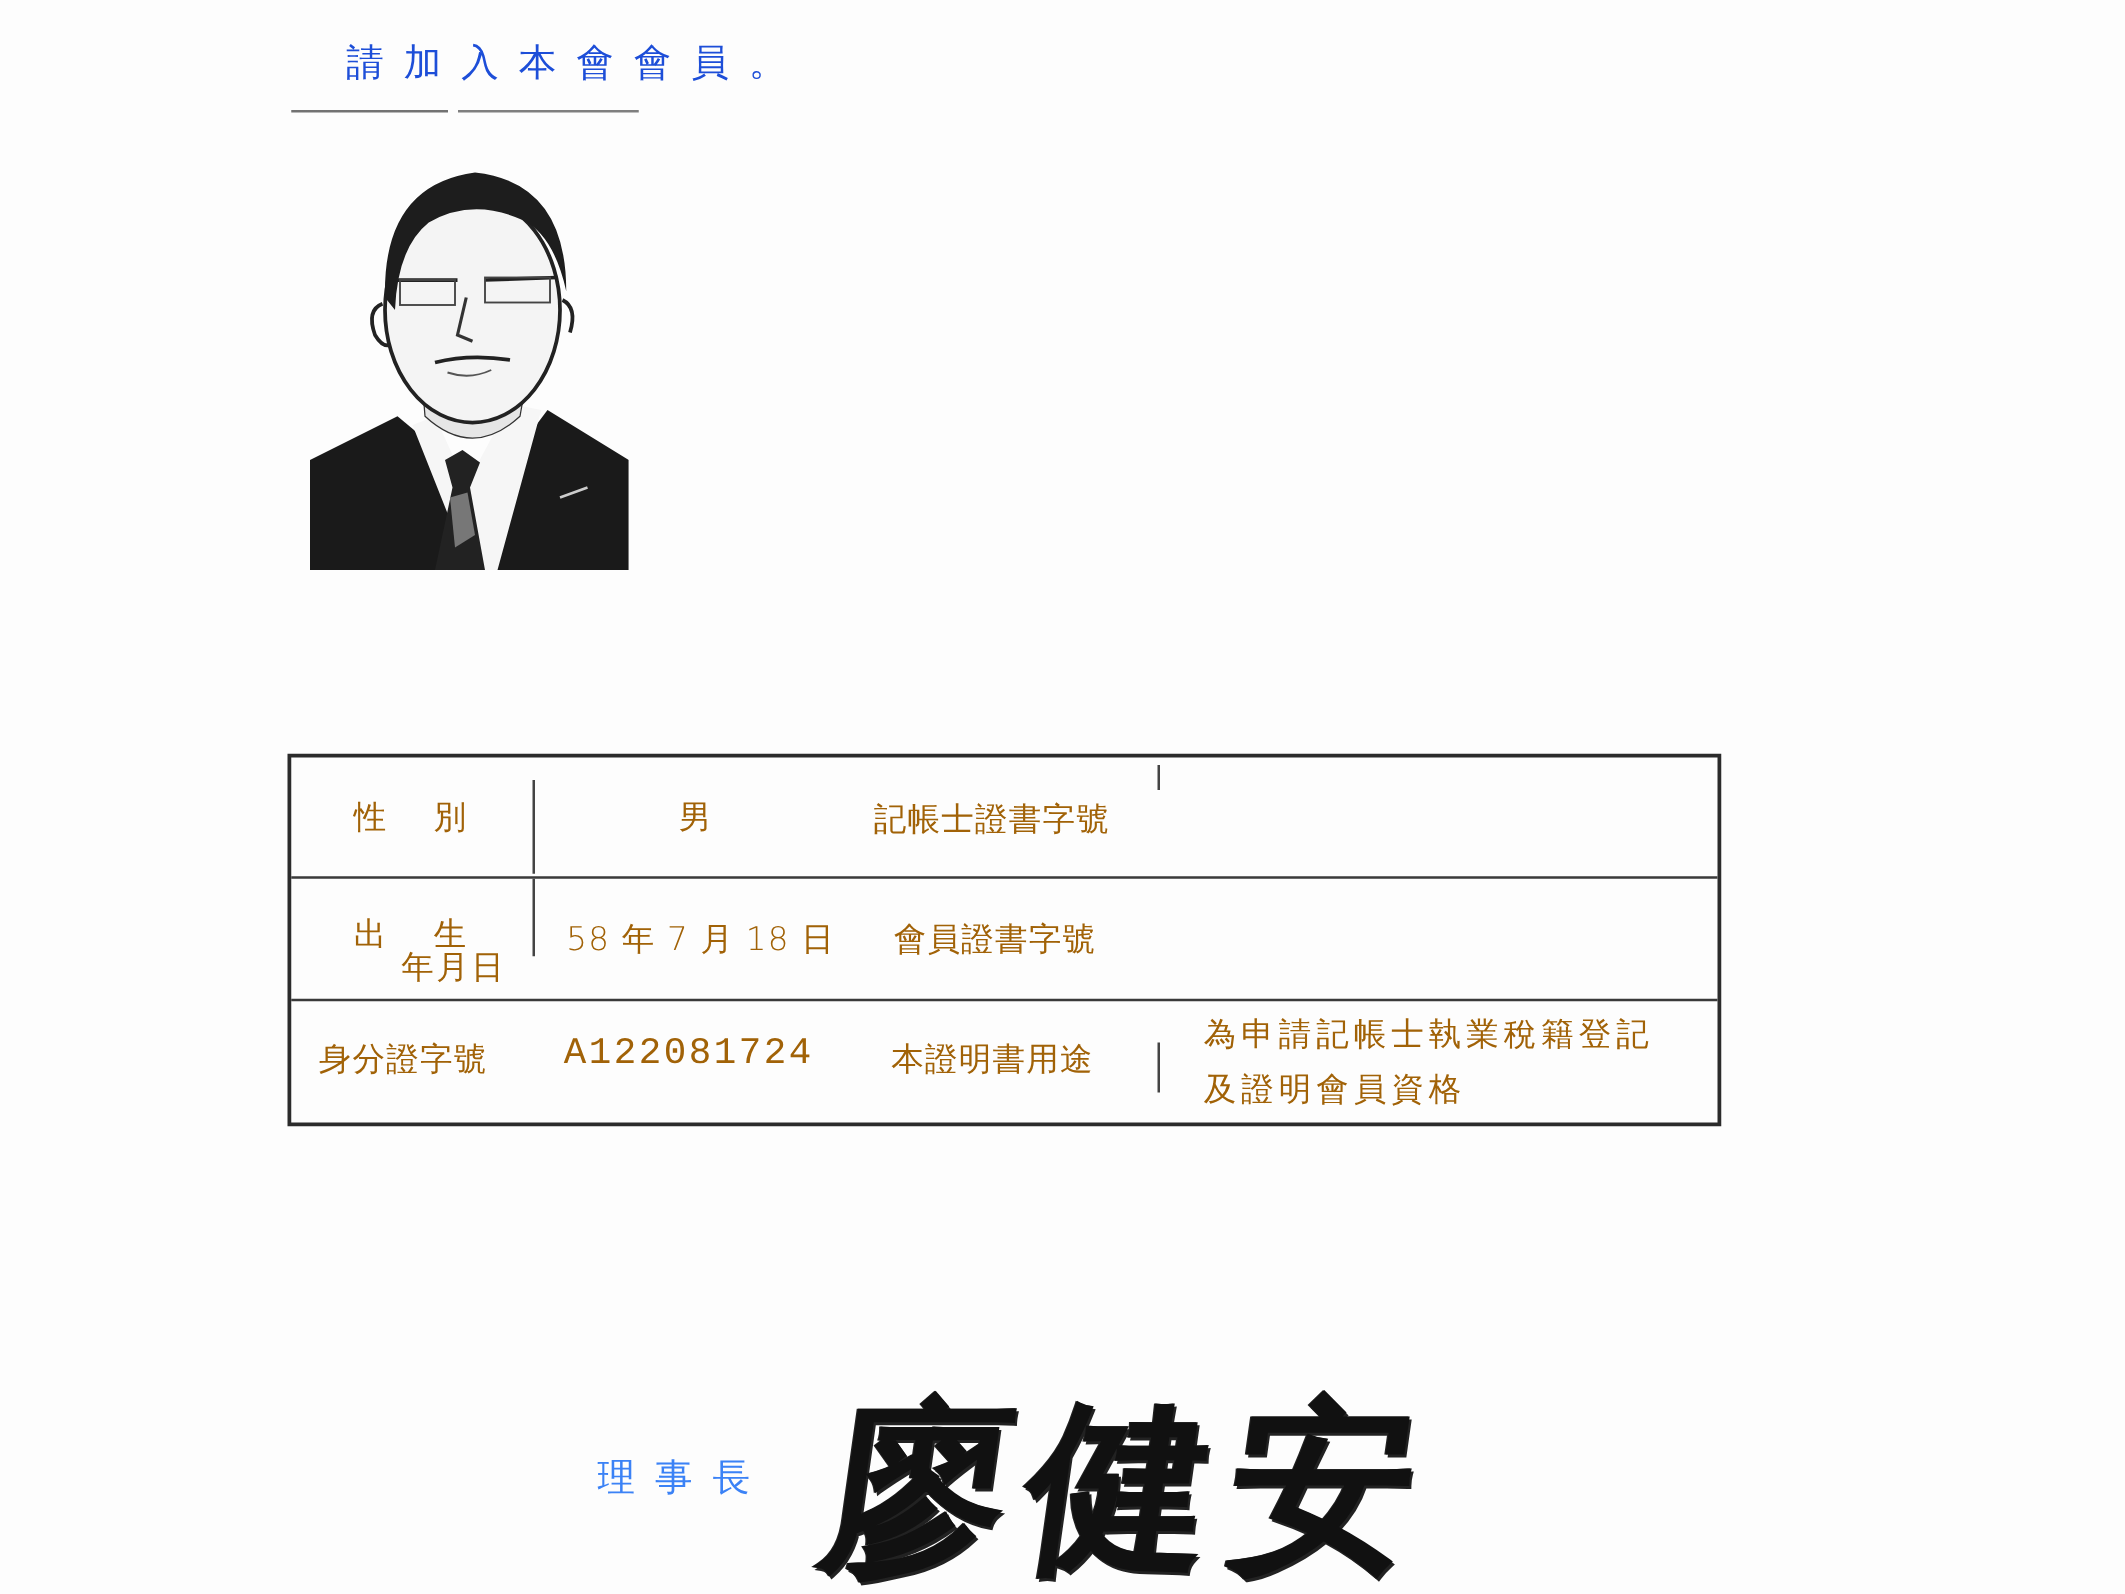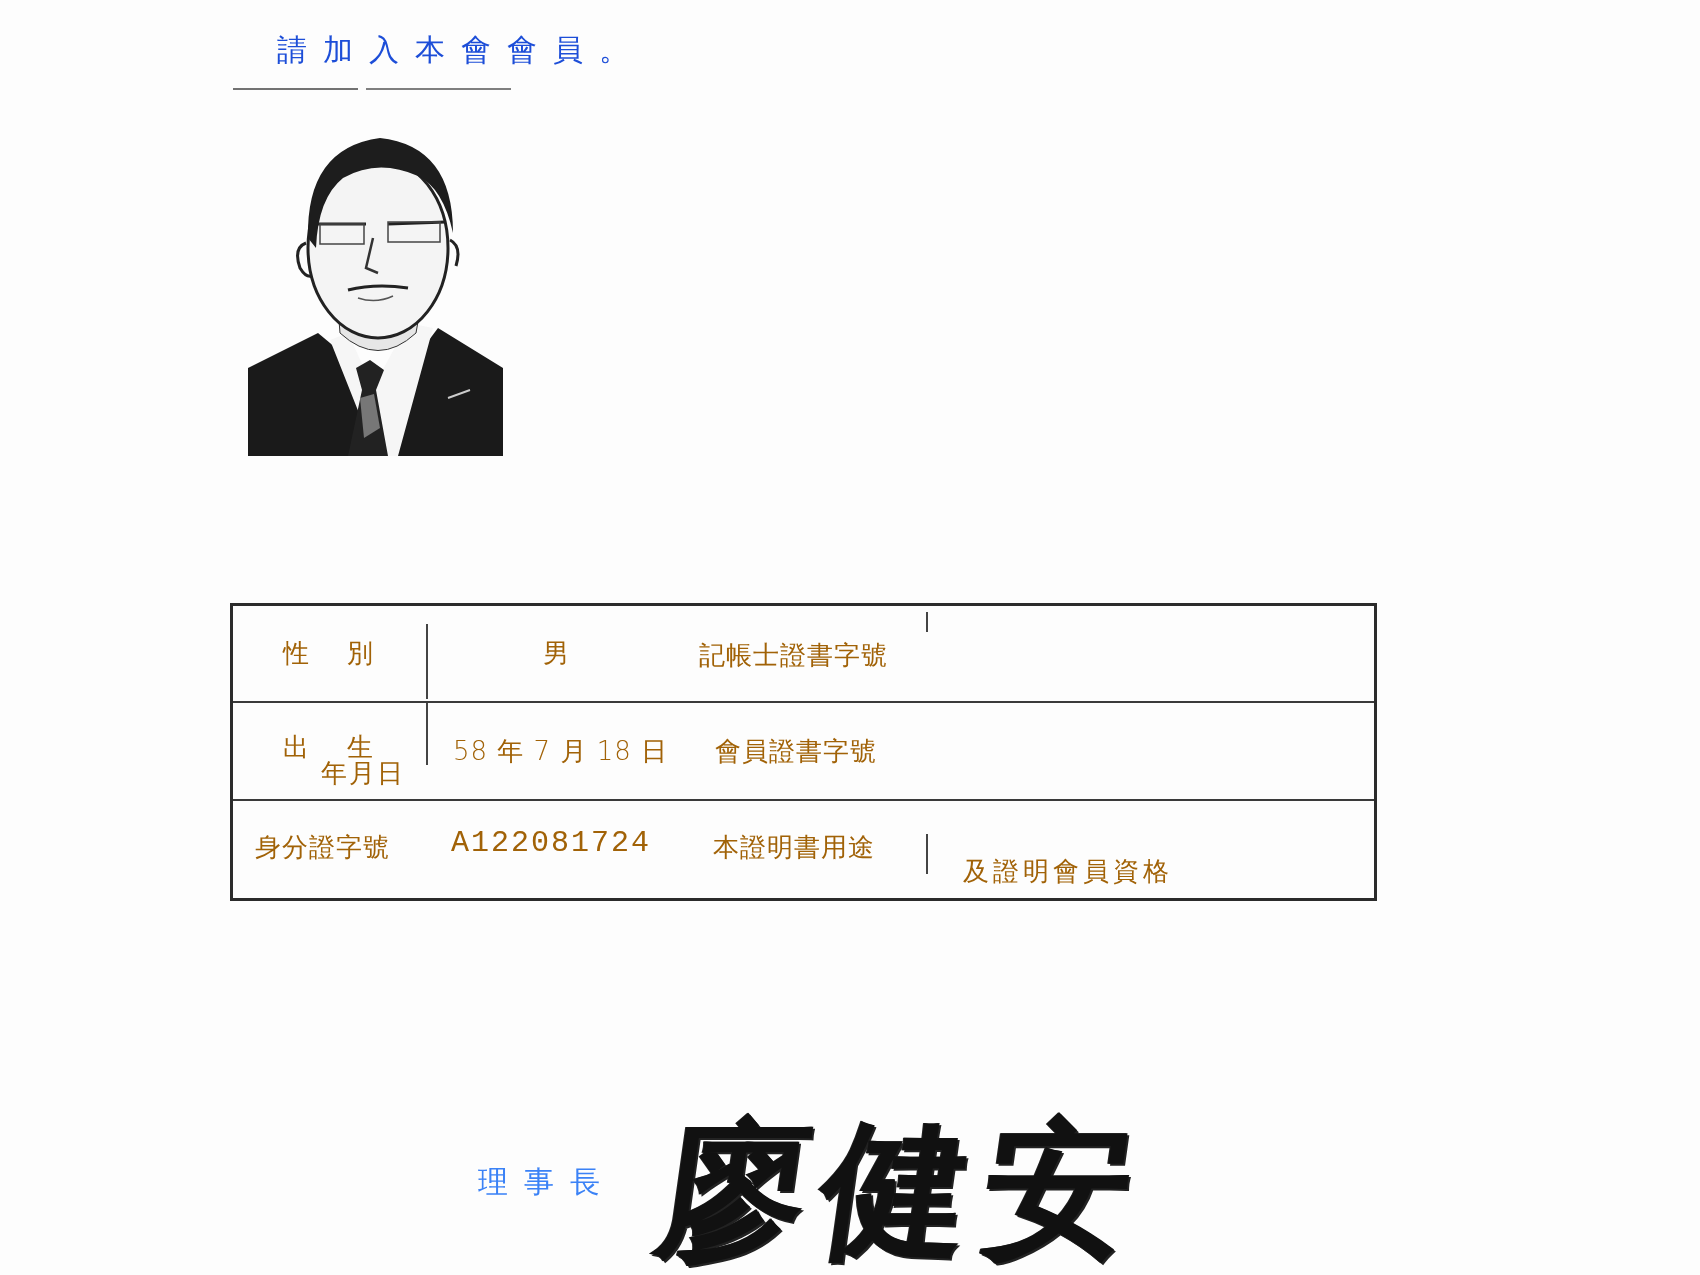--- a/index.html
+++ b/index.html
@@ -92,17 +92,18 @@
   <div class="cell" style="left:466px; top:32px; letter-spacing:1px;">記帳士證書字號</div>
 
   <div class="cell" style="left:50px; top:104px; letter-spacing:6px;margin-top:20px;">出　生</div>
   <div class="cell" style="left:50px; top:150px; letter-spacing:2px;margin-left:38px;">年月日</div>
   <div class="cell" style="left:220px; top:128px; letter-spacing:1px;">58 年 7 月 18 日</div>
   <div class="cell" style="left:482px; top:128px; letter-spacing:1px;">會員證書字號</div>
 
   <div class="cell" style="left:22px; top:224px; letter-spacing:1px;">身分證字號</div>
   <div class="cell mono" style="left:218px; top:220px;">A122081724</div>
   <div class="cell" style="left:480px; top:224px; letter-spacing:1px;">本證明書用途</div>
+  <div class="cell" style="left:730px; top:204px; letter-spacing:4px;">為申請記帳士執業稅籍登記</div>
   <div class="cell" style="left:730px; top:248px; letter-spacing:4px;">及證明會員資格</div>
 </div>
 
 <div class="abs sig-title">理事長</div>
 <div class="abs sig-name">廖健安</div>
 
 </body></html>

